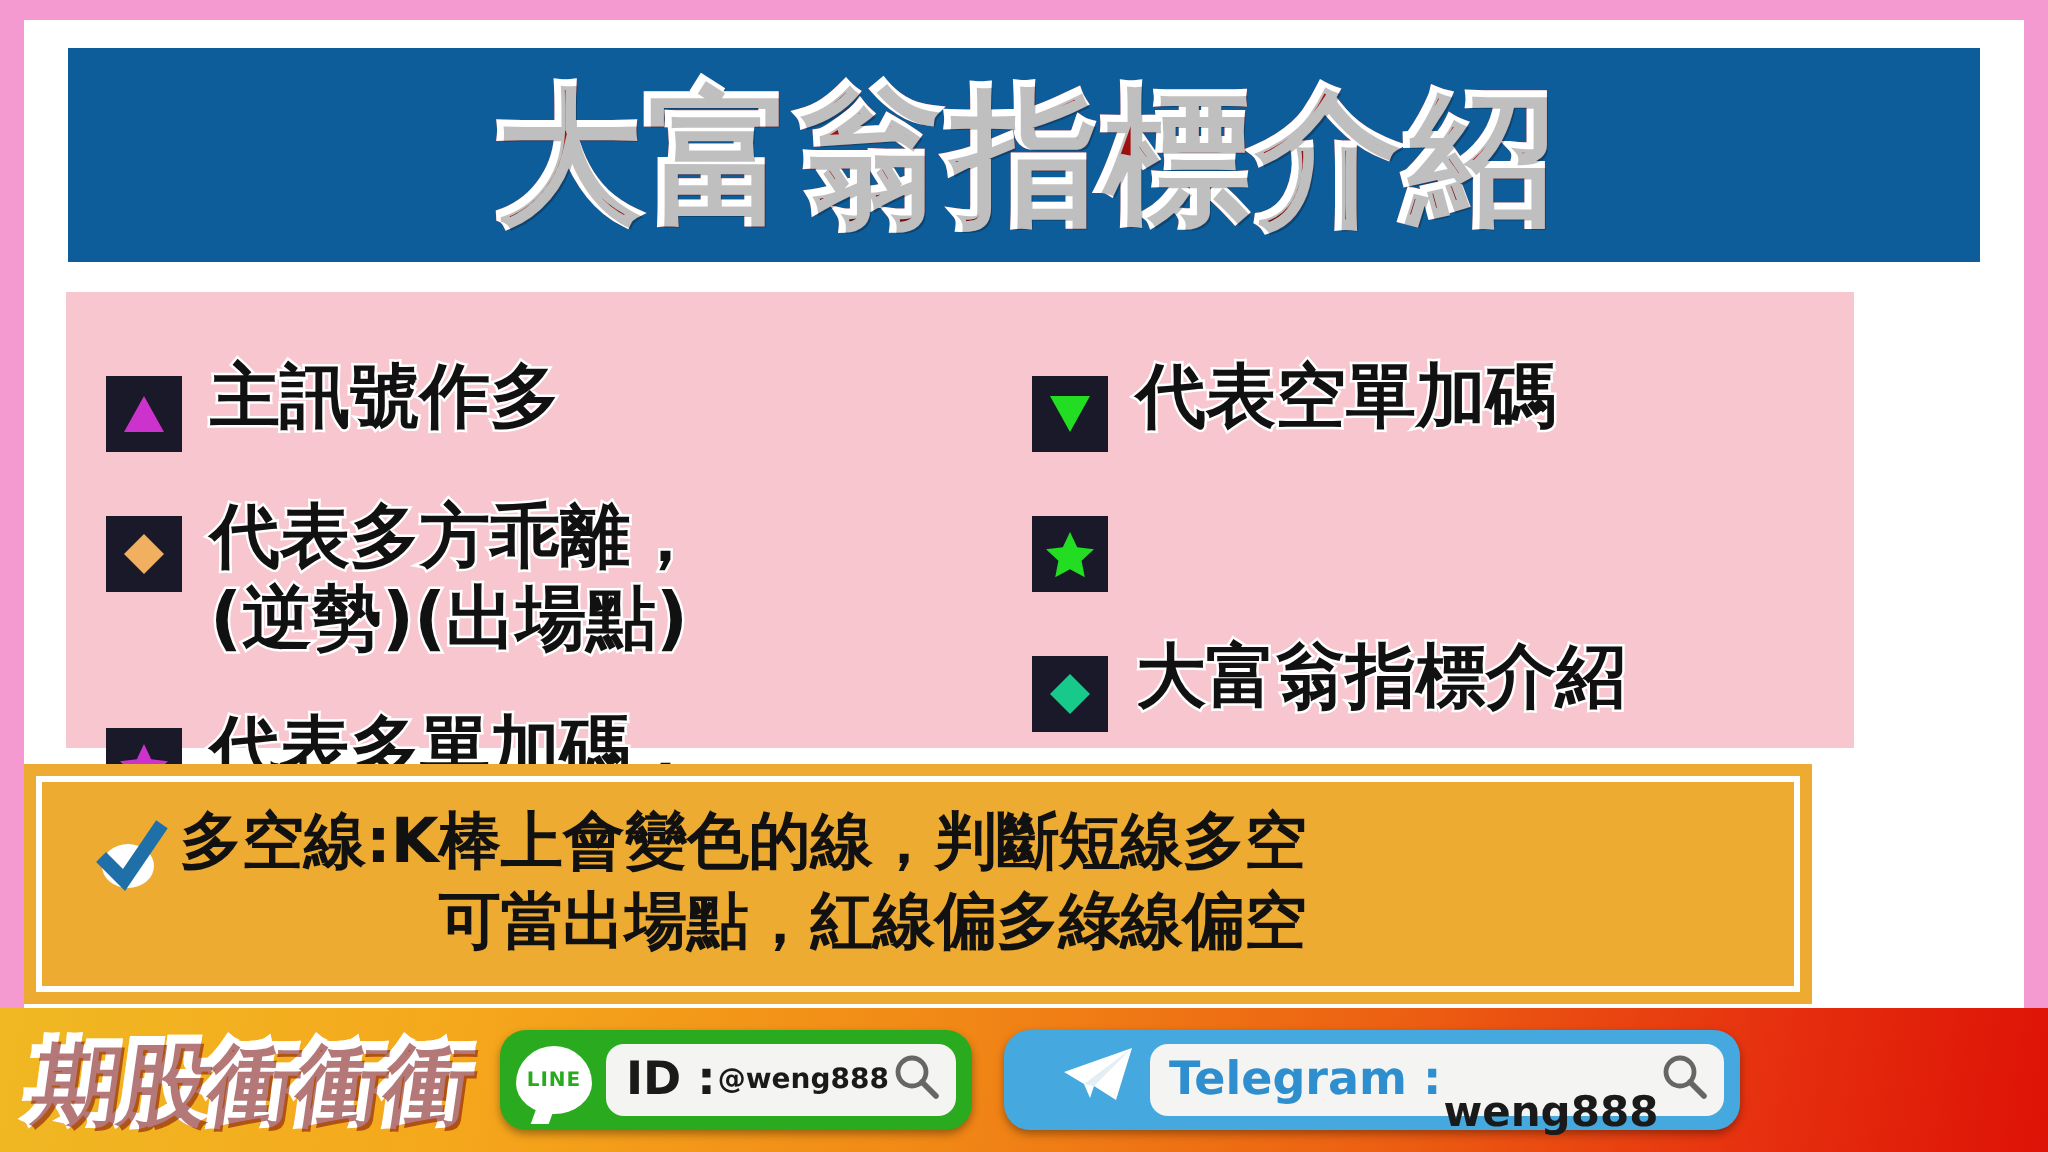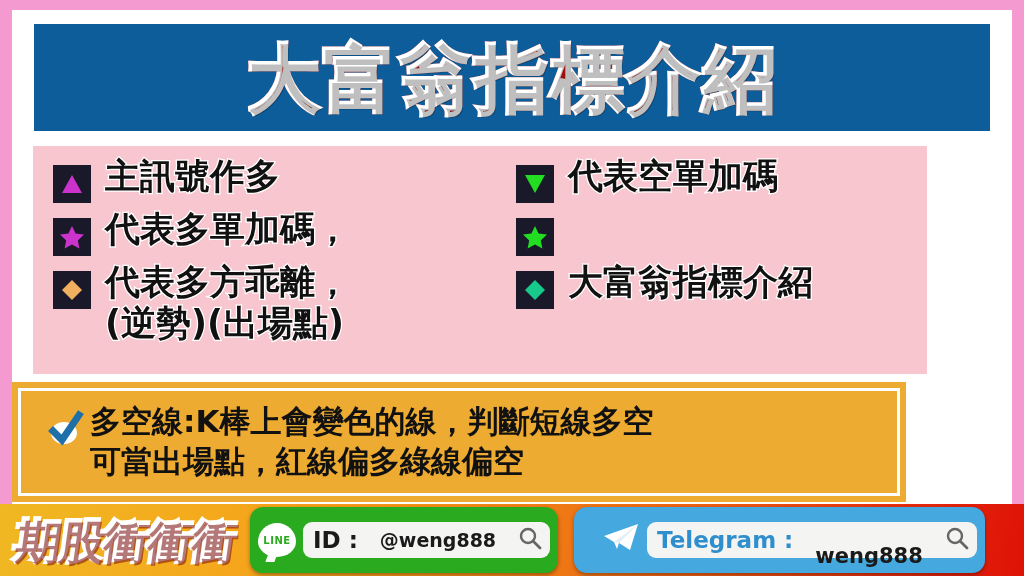--- a/index.html
+++ b/index.html
@@ -72,20 +72,21 @@
     padding: 10px 0 0 0;
   }
   .legend-col { padding-left: 20px; }
   .legend-col.right { padding-left: 36px; }
 
   .legend-row {
     display: flex;
     align-items: flex-start;
     gap: 14px;
     margin-bottom: 6px;
+    margin-top: 23px;
   }
   .badge {
     flex: 0 0 auto;
     width: 38px; height: 38px;
     background: #191929;
     display: flex;
     align-items: center;
     justify-content: center;
     margin-top: 9px;
   }
@@ -112,20 +113,21 @@
     outline: 3px solid #ffffff;
     outline-offset: -9px;
     display: flex;
     align-items: center;
   }
   #note-inner {
     display: flex;
     align-items: flex-start;
     gap: 6px;
     padding: 0 0 0 30px;
+    text-align: right;
   }
   #check-icon { flex: 0 0 auto; margin-top: 8px; }
   #note-text {
     font-family: "DejaVu Sans", "Liberation Sans", sans-serif;
     font-weight: bold;
     font-size: 31px;
     line-height: 1.28;
     color: #111;
     white-space: pre-line;
   }
@@ -158,53 +160,53 @@
     background-clip: text;
     color: transparent;
     -webkit-text-stroke: 3px #ffffff;
     paint-order: stroke fill;
     text-shadow: 3px 3px 0 rgba(120,10,10,.55);
   }
 
   
   .contact-pill {
     flex: 0 0 auto;
-    height: 66px;
+    height: 50px;
     border-radius: 13px;
     display: flex;
     align-items: center;
     padding: 0 8px;
     gap: 7px;
     box-shadow: 0 2px 4px rgba(0,0,0,.35);
   }
   #line-pill     { background: #2aab1f; }
   #telegram-pill { background: #45a9e0; padding-left: 28px; }
 
   .pill-field {
     height: 36px;
     border-radius: 9px;
     background: #f4f4f2;
     display: flex;
     align-items: center;
-    gap: 22px;
+    gap: 1px;
     padding: 0 8px 0 10px;
     text-align: right;
   }
   .pill-label {
     font-family: "DejaVu Sans", "Liberation Sans", sans-serif;
     font-weight: bold;
     font-size: 23px;
     color: #1a1a1a;
     white-space: nowrap;
   }
   .pill-label.tg-word { color: #2f8fce; }
   .pill-value {
     font-family: "DejaVu Sans", "Liberation Sans", sans-serif;
     font-weight: bold;
-    font-size: 19px;
+    font-size: 14px;
     color: #1a1a1a;
     white-space: nowrap;
   }
   .pill-value.tg-val { font-size: 21px; margin-top: 31px; }
 
   
   .line-mark {
     width: 38px; height: 34px;
     background: #ffffff;
     border-radius: 50% 50% 50% 50% / 55% 55% 45% 45%;
@@ -252,34 +254,34 @@
               <svg width="26" height="26" viewBox="0 0 26 26" aria-hidden="true">
                 <polygon points="13,4 23,22 3,22" fill="#cc33cc"></polygon>
               </svg>
             </span>
             <span class="legend-text">主訊號作多</span>
           </div>
 
           <div class="legend-row">
             <span class="badge">
               <svg width="26" height="26" viewBox="0 0 26 26" aria-hidden="true">
-                <polygon points="13,2 16.6,9.6 25,10.6 18.8,16.4 20.4,24.6 13,20.6 5.6,24.6 7.2,16.4 1,10.6 9.4,9.6" fill="#cc33cc"></polygon>
-              </svg>
-            </span>
-            <span class="legend-text">代表多單加碼，</span>
-          </div>
-
-          <div class="legend-row">
-            <span class="badge">
-              <svg width="26" height="26" viewBox="0 0 26 26" aria-hidden="true">
                 <polygon points="13,3 23,13 13,23 3,13" fill="#f0b060"></polygon>
               </svg>
             </span>
             <span class="legend-text">代表多方乖離，
 (逆勢)(出場點)</span>
+          </div>
+
+          <div class="legend-row">
+            <span class="badge">
+              <svg width="26" height="26" viewBox="0 0 26 26" aria-hidden="true">
+                <polygon points="13,2 16.6,9.6 25,10.6 18.8,16.4 20.4,24.6 13,20.6 5.6,24.6 7.2,16.4 1,10.6 9.4,9.6" fill="#cc33cc"></polygon>
+              </svg>
+            </span>
+            <span class="legend-text">代表多單加碼，</span>
           </div>
 
         </div>
 
         <div class="legend-col right">
 
           <div class="legend-row">
             <span class="badge">
               <svg width="26" height="26" viewBox="0 0 26 26" aria-hidden="true">
                 <polygon points="3,4 23,4 13,22" fill="#22dd22"></polygon>

